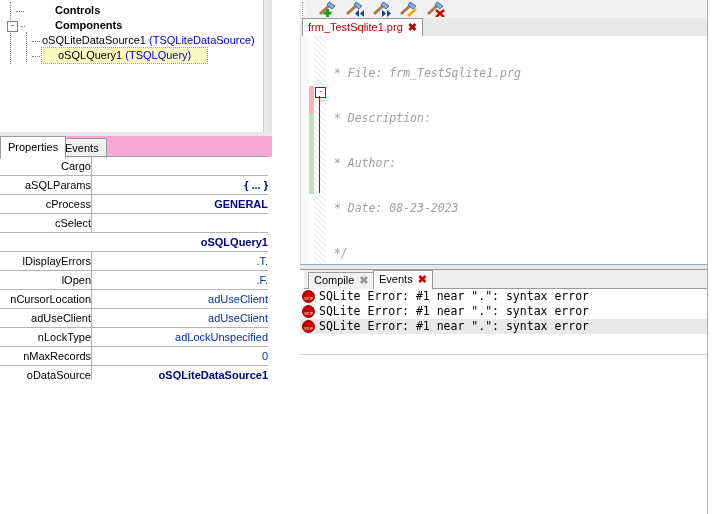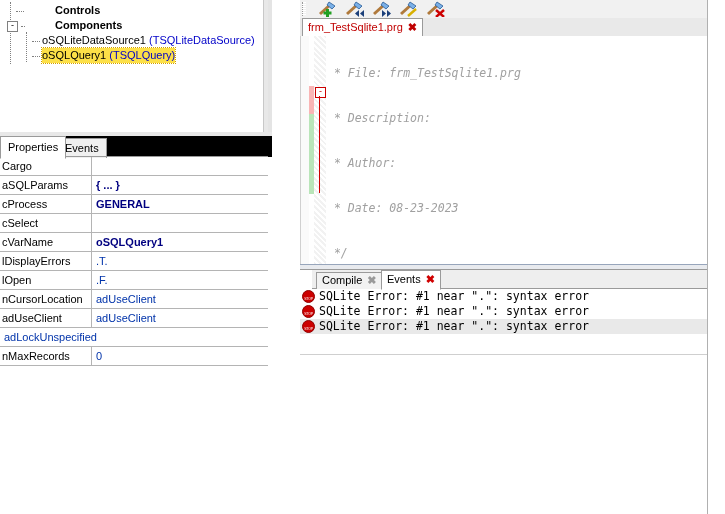--- a/index.html
+++ b/index.html
@@ -22,36 +22,36 @@
   .tnode .tw{display:inline-block;width:14px;text-align:center;color:#7d7d7d;vertical-align:top;}
   .tnode .lbl{font-weight:bold;color:#000;margin-left:32px;}
   .tnode.child{padding-left:16px;}
   .tnode.child .nm{color:#000;}
   .tnode.child .ty{color:#0000c8;}
   .boxbtn{display:inline-block;width:9px;height:9px;border:1px solid #808080;background:#fff;
           line-height:7px;text-align:center;font-size:9px;color:#000;vertical-align:middle;
           margin-right:1px;font-family:"Liberation Sans",sans-serif;}
   .dots-v{position:absolute;border-left:1px dotted #808080;}
   .dots-h{position:absolute;border-top:1px dotted #808080;}
-  .selrow{display:inline-block;background:#fde047;outline:1px dotted #d2a000;padding:0 0;}
+  .selrow{display:inline-block;background:#fef9c3;outline:1px dotted #d2a000;padding:0 16px;}
   .selrow .nm{color:#ffffff;}
   .selrow .ty{color:#6ee0ff;}
 
   #tree-vsb{position:absolute;right:0;top:0;width:4px;height:132px;background:#e8e8e8;border-left:1px solid #c8c8c8;}
   #left-divider{position:absolute;left:268px;top:0;width:4px;height:132px;background:#e4e4e4;}
   #left-split{position:absolute;left:0;top:132px;width:272px;height:4px;background:#e8e8e8;}
 
   
-  #prop-tabs{position:absolute;left:0;top:136px;width:272px;height:21px;background:#000000;}
+  #prop-tabs{position:absolute;left:0;top:136px;width:272px;height:21px;background:#f9a8d4;}
   .ptab{position:absolute;top:2px;height:19px;line-height:18px;padding:0 7px;font-size:11px;color:#000;
         border:1px solid #9a9a9a;border-bottom:none;background:#f0f0f0;}
   .ptab.active{top:0;height:21px;line-height:20px;background:#ffffff;border-bottom:1px solid #ffffff;z-index:3;}
 
   
-  #prop-grid{position:absolute;left:0;top:156px;width:268px;border-top:1px solid #9a9a9a;}
+  #prop-grid{position:absolute;left:0;top:156px;width:268px;border-top:1px solid #9a9a9a;text-align:right;}
   .prow{display:flex;height:18px;border-bottom:1px solid #b4b4b4;}
   .pname{width:92px;box-sizing:border-box;padding:1px 0 0 2px;font-size:11px;color:#000;
          border-right:1px solid #b4b4b4;white-space:nowrap;overflow:hidden;line-height:16px;}
   .pval{flex:1;box-sizing:border-box;padding:1px 0 0 4px;font-size:11px;line-height:16px;
         white-space:nowrap;overflow:hidden;color:#000080;}
   .pval.bold{font-weight:bold;color:#000080;}
   .pval.link{color:#0033aa;font-weight:normal;}
 
   
   #right-col{position:absolute;left:272px;top:0;width:453px;height:514px;background:#ffffff;margin-left:28px;}
@@ -98,21 +98,21 @@
   #code .ln{height:15px;}
   .c-comment{color:#a0a0a0;font-style:italic;}
 
   
   #bot-split{position:absolute;left:0;top:264px;width:407px;height:5px;background:#e8eaee;
     border-top:1px solid #97a5bb;border-bottom:1px solid #cfd6e0;}
 
   
   #output{position:absolute;left:0;top:269px;width:407px;height:85px;background:#ffffff;
     border-top:1px solid #9a9a9a;}
-  #out-tabstrip{position:absolute;left:12px;top:0;width:407px;height:18px;background:#eeeeee;
+  #out-tabstrip{position:absolute;left:4px;top:0;width:407px;height:18px;background:#eeeeee;
     border-bottom:1px solid #9a9a9a;}
   .otab{position:absolute;top:2px;height:16px;line-height:15px;padding:0 5px;font-size:11px;color:#000;
     border:1px solid #9a9a9a;border-bottom:none;background:#f2f2f2;white-space:nowrap;}
   .otab.active{top:0;height:18px;line-height:17px;background:#ffffff;border-bottom:1px solid #ffffff;z-index:3;}
   .otab .xg{color:#9a9a9a;font-weight:bold;margin-left:5px;}
   .otab .xr{color:#d00000;font-weight:bold;margin-left:5px;}
   #out-list{position:absolute;left:0;top:19px;width:407px;height:66px;background:#ffffff;}
   .orow{height:15px;line-height:15px;display:flex;align-items:center;
     font-family:"DejaVu Sans Mono","Liberation Mono",monospace;font-size:11.5px;color:#000;}
   .orow.alt{background:#e9e9e9;}
@@ -181,45 +181,49 @@
       </div>
       <div class="prow">
         <div class="pname">cProcess</div>
         <div class="pval bold">GENERAL</div>
       </div>
       <div class="prow">
         <div class="pname">cSelect</div>
         <div class="pval bold"></div>
       </div>
       <div class="prow">
-        <div class="pname">cVarName</div>
         <div class="pval bold">oSQLQuery1</div>
       </div>
       <div class="prow">
         <div class="pname">lDisplayErrors</div>
         <div class="pval link">.T.</div>
       </div>
       <div class="prow">
         <div class="pname">lOpen</div>
         <div class="pval link">.F.</div>
       </div>
       <div class="prow">
         <div class="pname">nCursorLocation</div>
         <div class="pval link">adUseClient</div>
       </div>
       <div class="prow">
         <div class="pname">adUseClient</div>
         <div class="pval link">adUseClient</div>
       </div>
       <div class="prow">
+        <div class="pname">nLockType</div>
         <div class="pval link">adLockUnspecified</div>
       </div>
       <div class="prow">
         <div class="pname">nMaxRecords</div>
         <div class="pval link">0</div>
+      </div>
+      <div class="prow">
+        <div class="pname">oDataSource</div>
+        <div class="pval bold">oSQLiteDataSource1</div>
       </div>
     </div>
 
     <div id="left-fill"></div>
   </div>
 
   <div id="right-col">
 
     <div id="toolbar">
       <div class="grip"></div>

